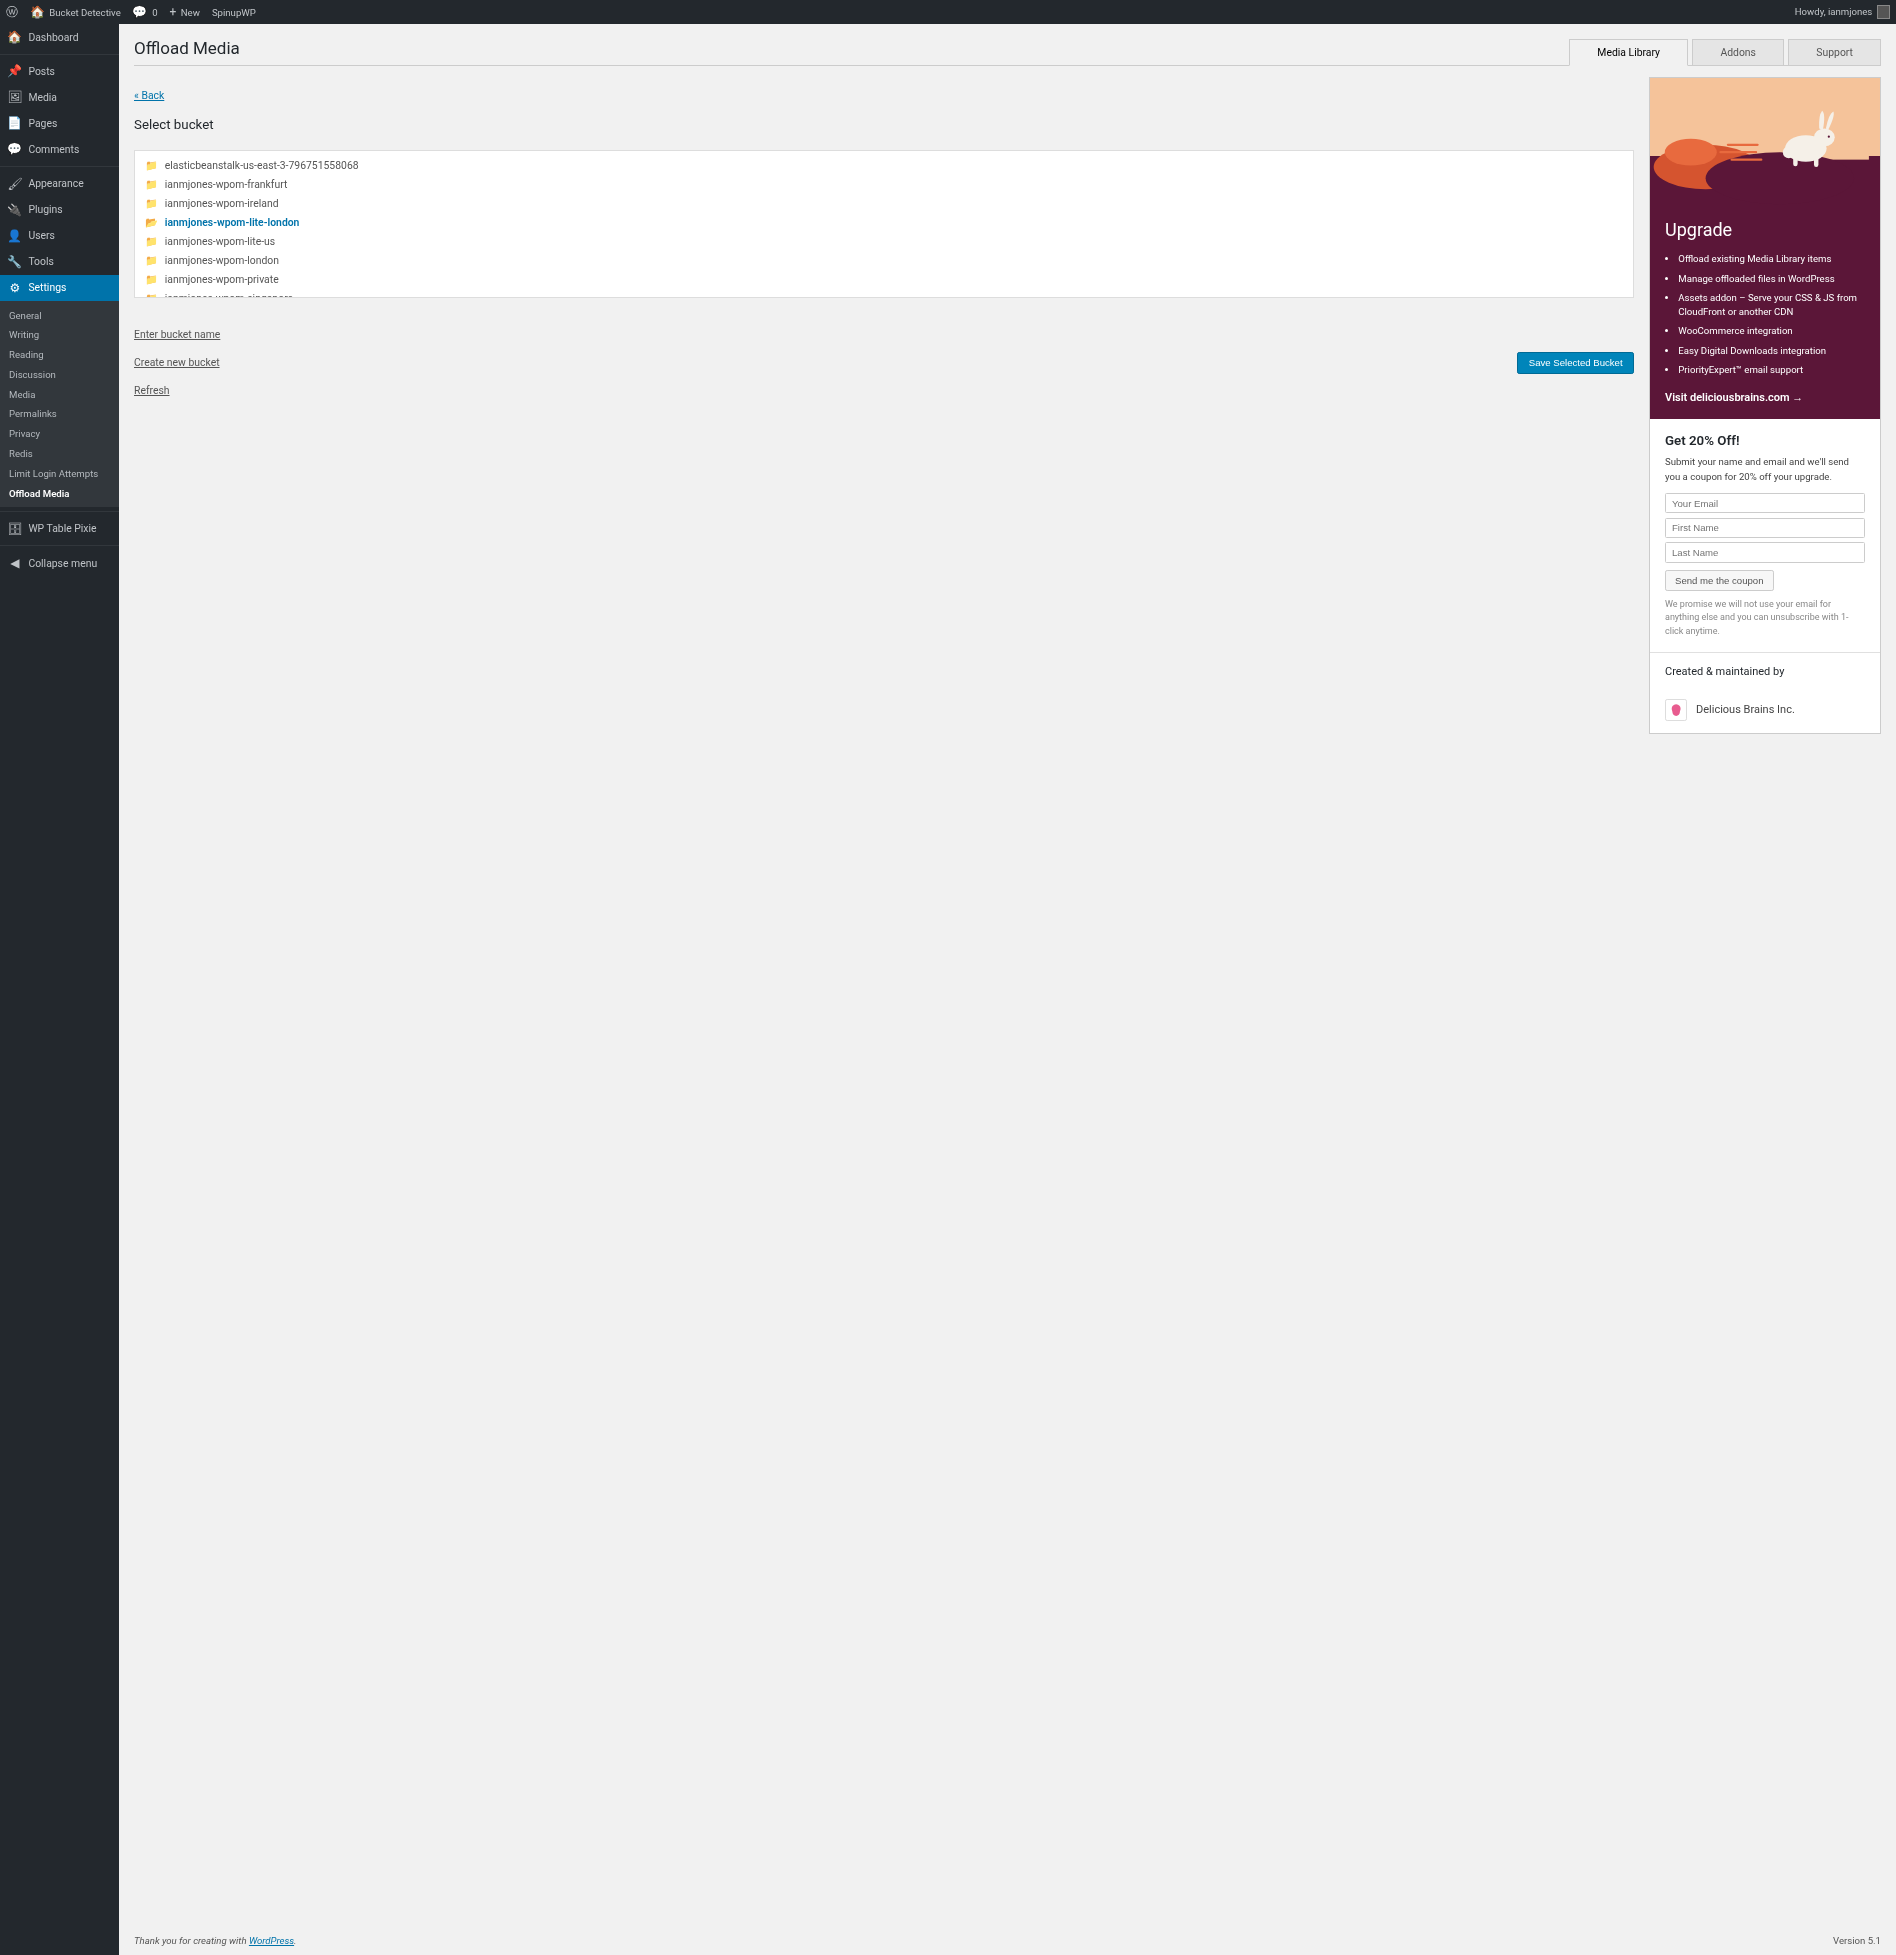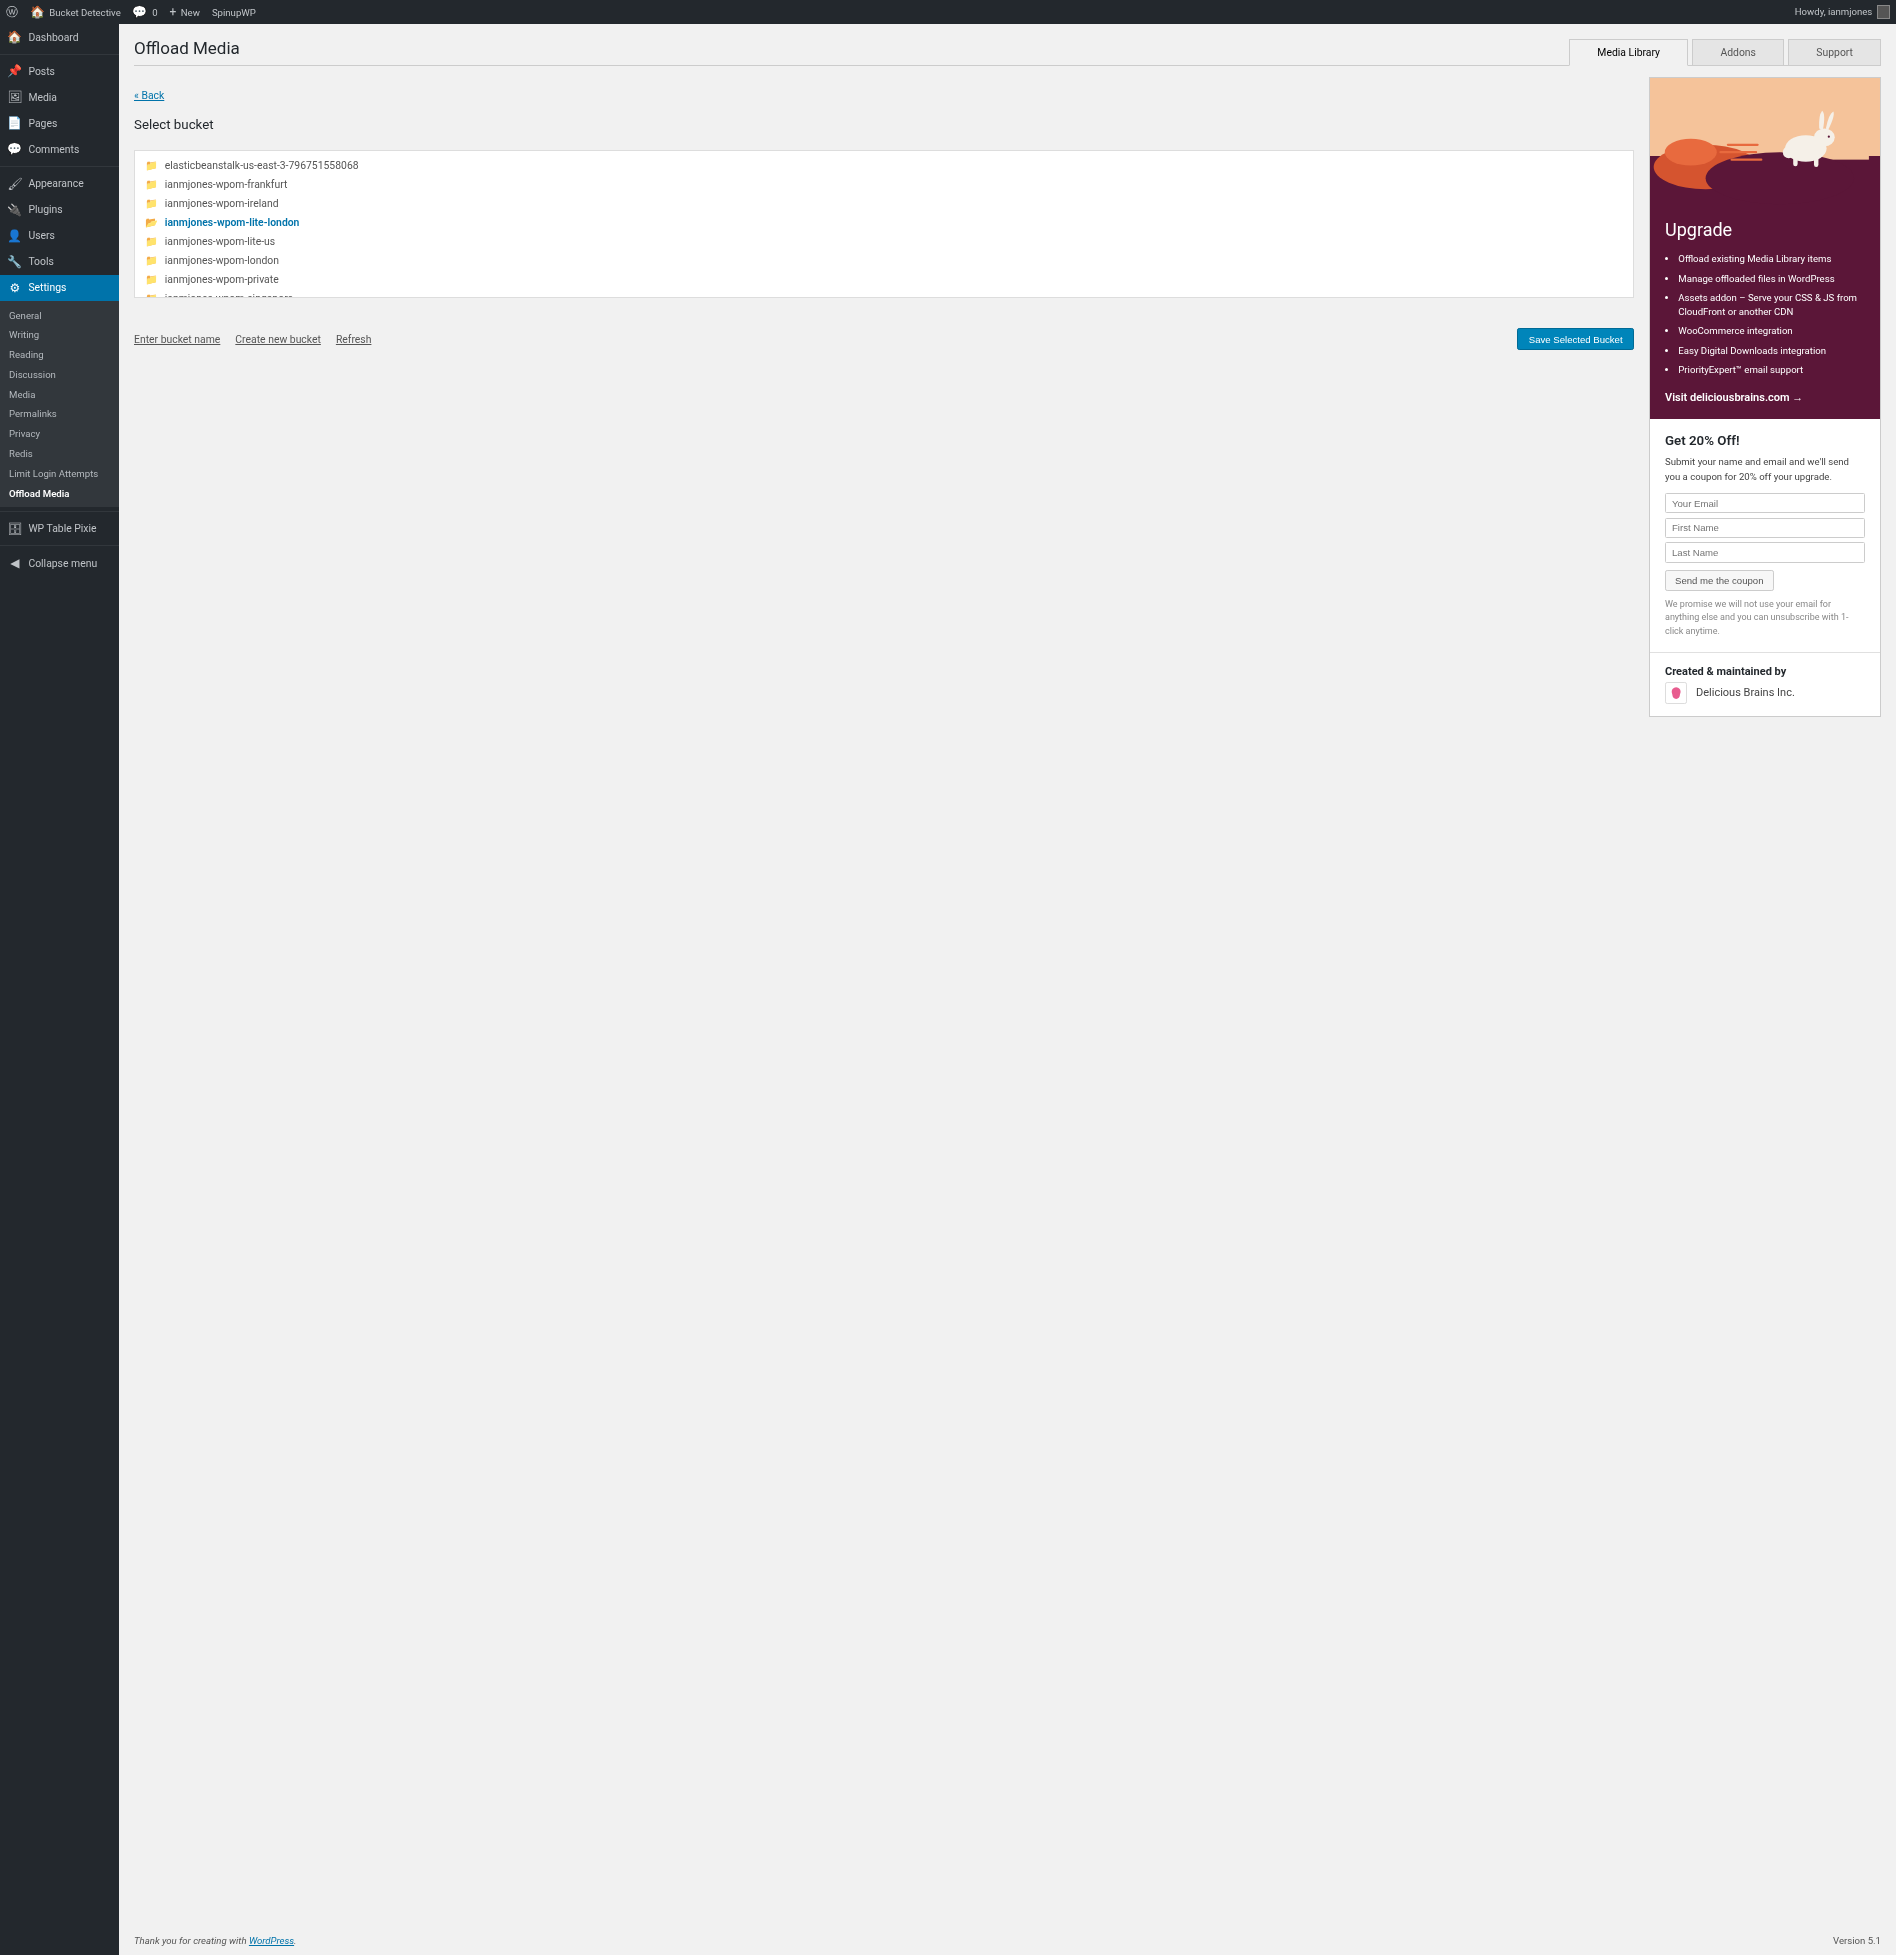--- a/index.html
+++ b/index.html
@@ -39,42 +39,42 @@
 .provider-row .label { color: #555; display: inline-block; width: 71px; }
 .provider-row .value { font-weight: 600; color: #23282d; }
 
 .bucket-list { background: #fff; border: 0.7px solid #ddd; max-height: 148px; overflow-y: auto; padding: 4.4px 0; position: relative; }
 .bucket-item { display: flex; align-items: center; gap: 7.4px; padding: 3px 10.4px; font-size: 10.4px; color: #555; cursor: pointer; }
 .bucket-item.selected { color: #0073aa; font-weight: 600; }
 .bucket-item .folder-icon { width: 12px; color: #888; }
 .bucket-item.selected .folder-icon { color: #0073aa; }
 
 .bucket-actions { display: flex; align-items: center; justify-content: space-between; margin-top: 30px; }
-.bucket-actions .links { display: flex; gap: 15px; }
+.bucket-actions .links { display: flex; gap: 15px; flex-direction: column; }
 .bucket-actions .links a { color: #555; text-decoration: underline; font-size: 10.4px; }
 .btn-primary { background: #0085ba; border: 0.7px solid #006a95; color: #fff; padding: 4.4px 10.4px; border-radius: 2.2px; font-size: 9.6px; cursor: pointer; }
 
 
 .right-sidebar { width: 232px; border: 0.7px solid #ccc; background: #fff; }
 .upgrade-hero { height: 141px; background: linear-gradient(#f5c39a 0%, #f5c39a 55%, #5b1638 55%, #5b1638 100%); position: relative; overflow: hidden; }
 .upgrade-body { background: #5b1638; color: #fff; padding: 0 15px 15px; }
 .upgrade-title { font-size: 18px; font-weight: 400; margin-bottom: 12px; }
 .upgrade-body ul { list-style: disc; padding-left: 13.3px; }
 .upgrade-body ul li { margin-bottom: 6px; font-size: 9.6px; line-height: 1.4; }
 .visit-link { display: inline-block; margin-top: 9px; color: #fff; font-weight: 600; font-size: 11px; text-decoration: none; }
 
 .discount-box { padding: 13.3px 15px; }
 .discount-title { font-size: 13.3px; font-weight: 600; color: #23282d; margin-bottom: 7.4px; }
 .discount-desc { font-size: 9.6px; color: #444; margin-bottom: 9px; line-height: 1.5; }
 .discount-box input[type=text], .discount-box input[type=email] { width: 100%; padding: 3.7px 6px; border: 0.7px solid #ccc; border-radius: 1.5px; margin-bottom: 4.4px; font-size: 9.6px; }
 .btn-secondary { background: #f7f7f7; border: 0.7px solid #ccc; padding: 3.7px 9px; border-radius: 2.2px; font-size: 9.6px; cursor: pointer; color: #555; margin-top: 3px; }
 .discount-note { font-size: 9px; color: #888; margin-top: 7.4px; line-height: 1.5; }
 
 .credit-box { padding: 12px 15px; border-top: 0.7px solid #e0e0e0; }
-.credit-title { font-size: 11px; font-weight: 700; margin-bottom: 4px; color: #23282d; }
+.credit-title { font-size: 11px; font-weight: 400; margin-bottom: 21px; color: #23282d; }
 .credit-row { display: flex; align-items: center; gap: 9px; }
 .credit-logo { width: 22px; height: 22px; border: 0.7px solid #ddd; border-radius: 2.2px; display: flex; align-items: center; justify-content: center; }
 .credit-name { font-size: 11px; color: #444; }
 
 
 .footer { margin-left: 119px; padding: 10.4px 15px; display: flex; justify-content: space-between; color: #555; font-size: 9.6px; font-style: italic; }
 .footer a { color: #0073aa; }
 .footer .version { font-style: normal; }
 
 

